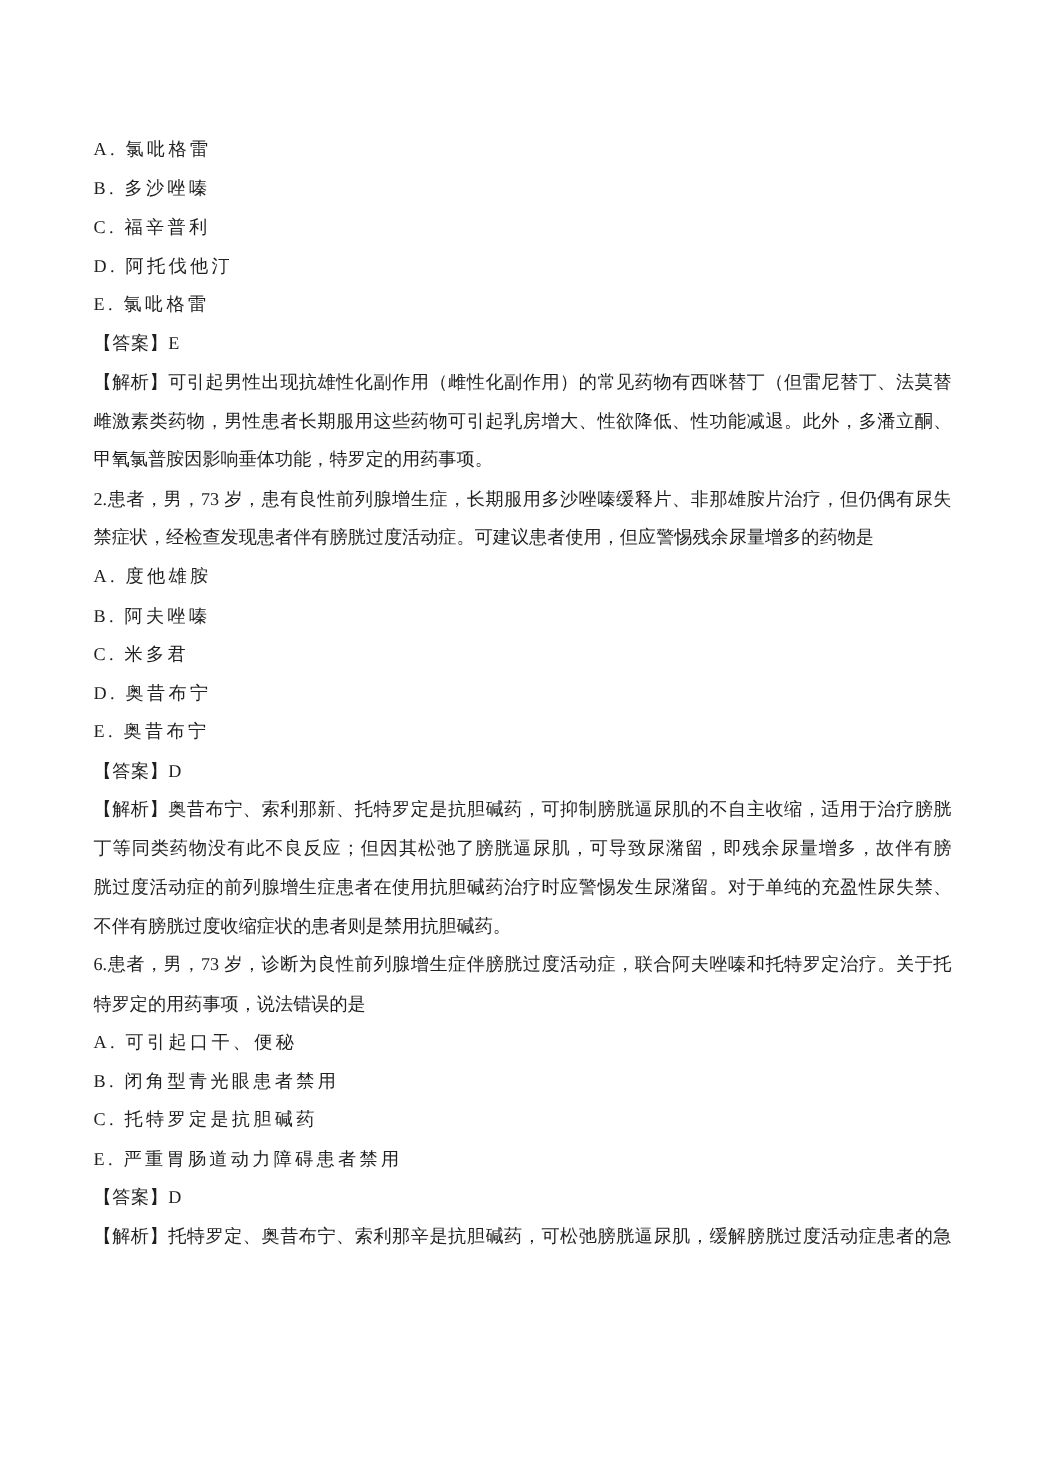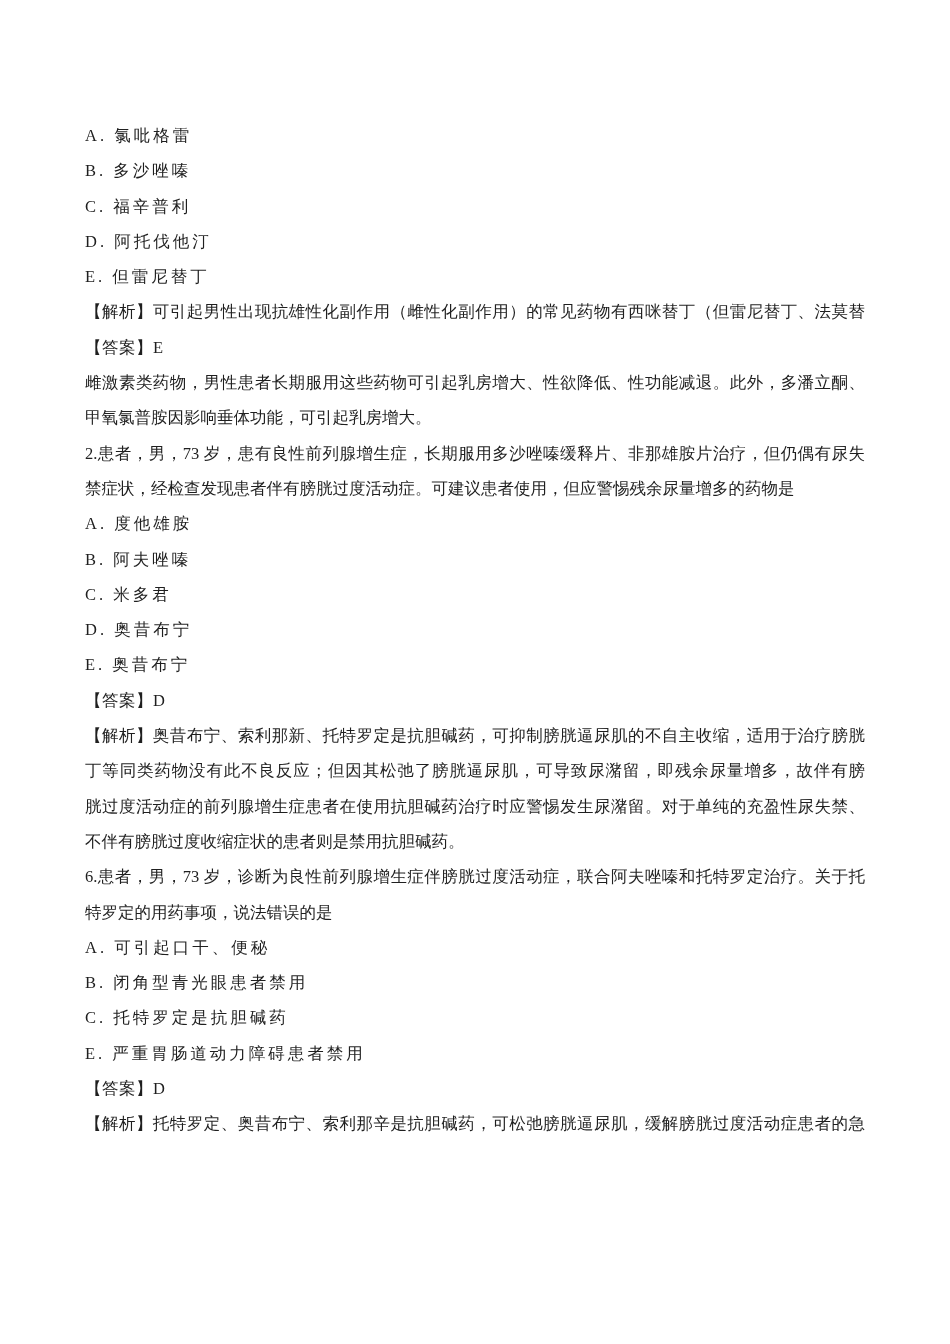--- a/index.html
+++ b/index.html
@@ -43,25 +43,25 @@
 </style>
 </head>
 <body>
 
 <div class="page">
   <div class="doc" style="color: rgb(31, 31, 31);">
       <div class="line option-line">A. 氯吡格雷</div>
       <div class="line option-line">B. 多沙唑嗪</div>
       <div class="line option-line">C. 福辛普利</div>
       <div class="line option-line">D. 阿托伐他汀</div>
-      <div class="line option-line">E. 但雷尼替丁</div>
+      <div class="line option-line">E. 氯吡格雷</div>
+      <div class="line answer-line">【答案】E</div>
       <div class="line para-line fill">【解析】可引起男性出现抗雄性化副作用（雌性化副作用）的常见药物有西咪替丁（但雷尼替丁、法莫替</div>
-      <div class="line answer-line">【答案】E</div>
       <div class="line para-line fill">雌激素类药物，男性患者长期服用这些药物可引起乳房增大、性欲降低、性功能减退。此外，多潘立酮、</div>
-      <div class="line para-line">甲氧氯普胺因影响垂体功能，可引起乳房增大。</div>
+      <div class="line para-line">甲氧氯普胺因影响垂体功能，特罗定的用药事项。</div>
       <div class="line para-line fill">2.患者，男，73 岁，患有良性前列腺增生症，长期服用多沙唑嗪缓释片、非那雄胺片治疗，但仍偶有尿失</div>
       <div class="line para-line">禁症状，经检查发现患者伴有膀胱过度活动症。可建议患者使用，但应警惕残余尿量增多的药物是</div>
       <div class="line option-line">A. 度他雄胺</div>
       <div class="line option-line">B. 阿夫唑嗪</div>
       <div class="line option-line">C. 米多君</div>
       <div class="line option-line">D. 奥昔布宁</div>
       <div class="line option-line">E. 奥昔布宁</div>
       <div class="line answer-line">【答案】D</div>
       <div class="line para-line fill">【解析】奥昔布宁、索利那新、托特罗定是抗胆碱药，可抑制膀胱逼尿肌的不自主收缩，适用于治疗膀胱</div>
       <div class="line para-line fill">丁等同类药物没有此不良反应；但因其松弛了膀胱逼尿肌，可导致尿潴留，即残余尿量增多，故伴有膀</div>

